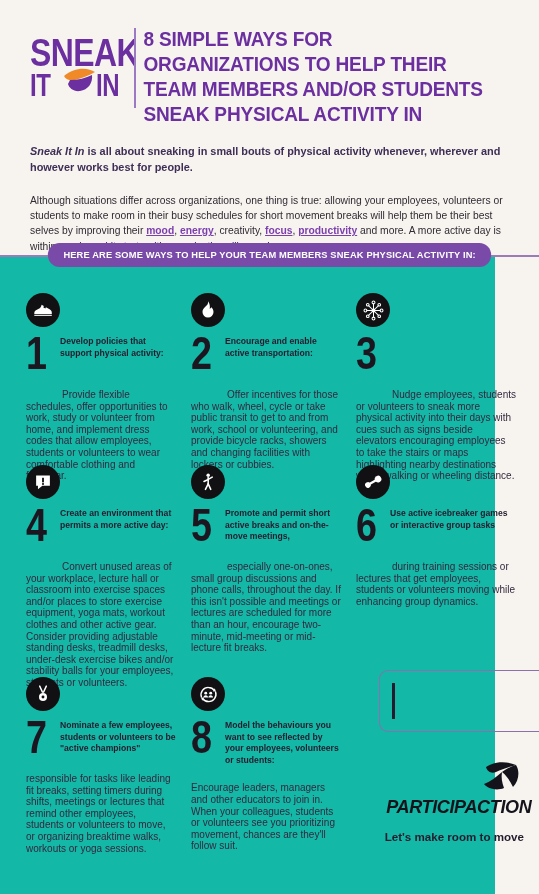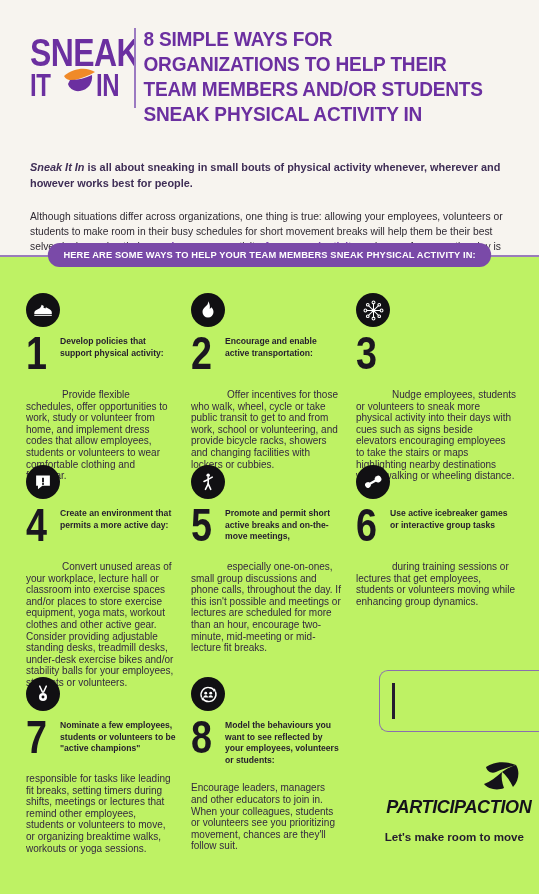--- a/index.html
+++ b/index.html
@@ -61,21 +61,21 @@
     font-size: 20.5px;
     line-height: 25px;
     font-weight: bold;
     letter-spacing: -0.2px;
     text-transform: uppercase;
     transform: scaleX(0.93);
     transform-origin: left top;
   }
 
   .lede {
-    margin: 34px 0 0 0;
+    margin: 18px 0 0 0;
     color: #3f2e56;
     font-size: 10.9px;
     line-height: 15.5px;
     font-weight: bold;
   }
   .lede .brandital {
     font-style: italic;
   }
   .body-copy {
     margin: 18px 0 0 0;
@@ -86,23 +86,23 @@
   .body-copy a {
     color: #7b3fae;
     text-decoration: underline;
     font-weight: bold;
   }
 
   
   .purple {
     position: absolute;
     left: 0; top: 255px;
-    width: 539px;
+    width: 495px;
     height: 639px;
-    background: #bef264;
+    background: #14b8a6;
     text-decoration: underline;
   }
   .ribbon-rule {
     position: absolute;
     left: 0; top: 0;
     width: 539px;
     height: 2px;
     background: #9a7cbb;
   }
   .banner-wrap {

